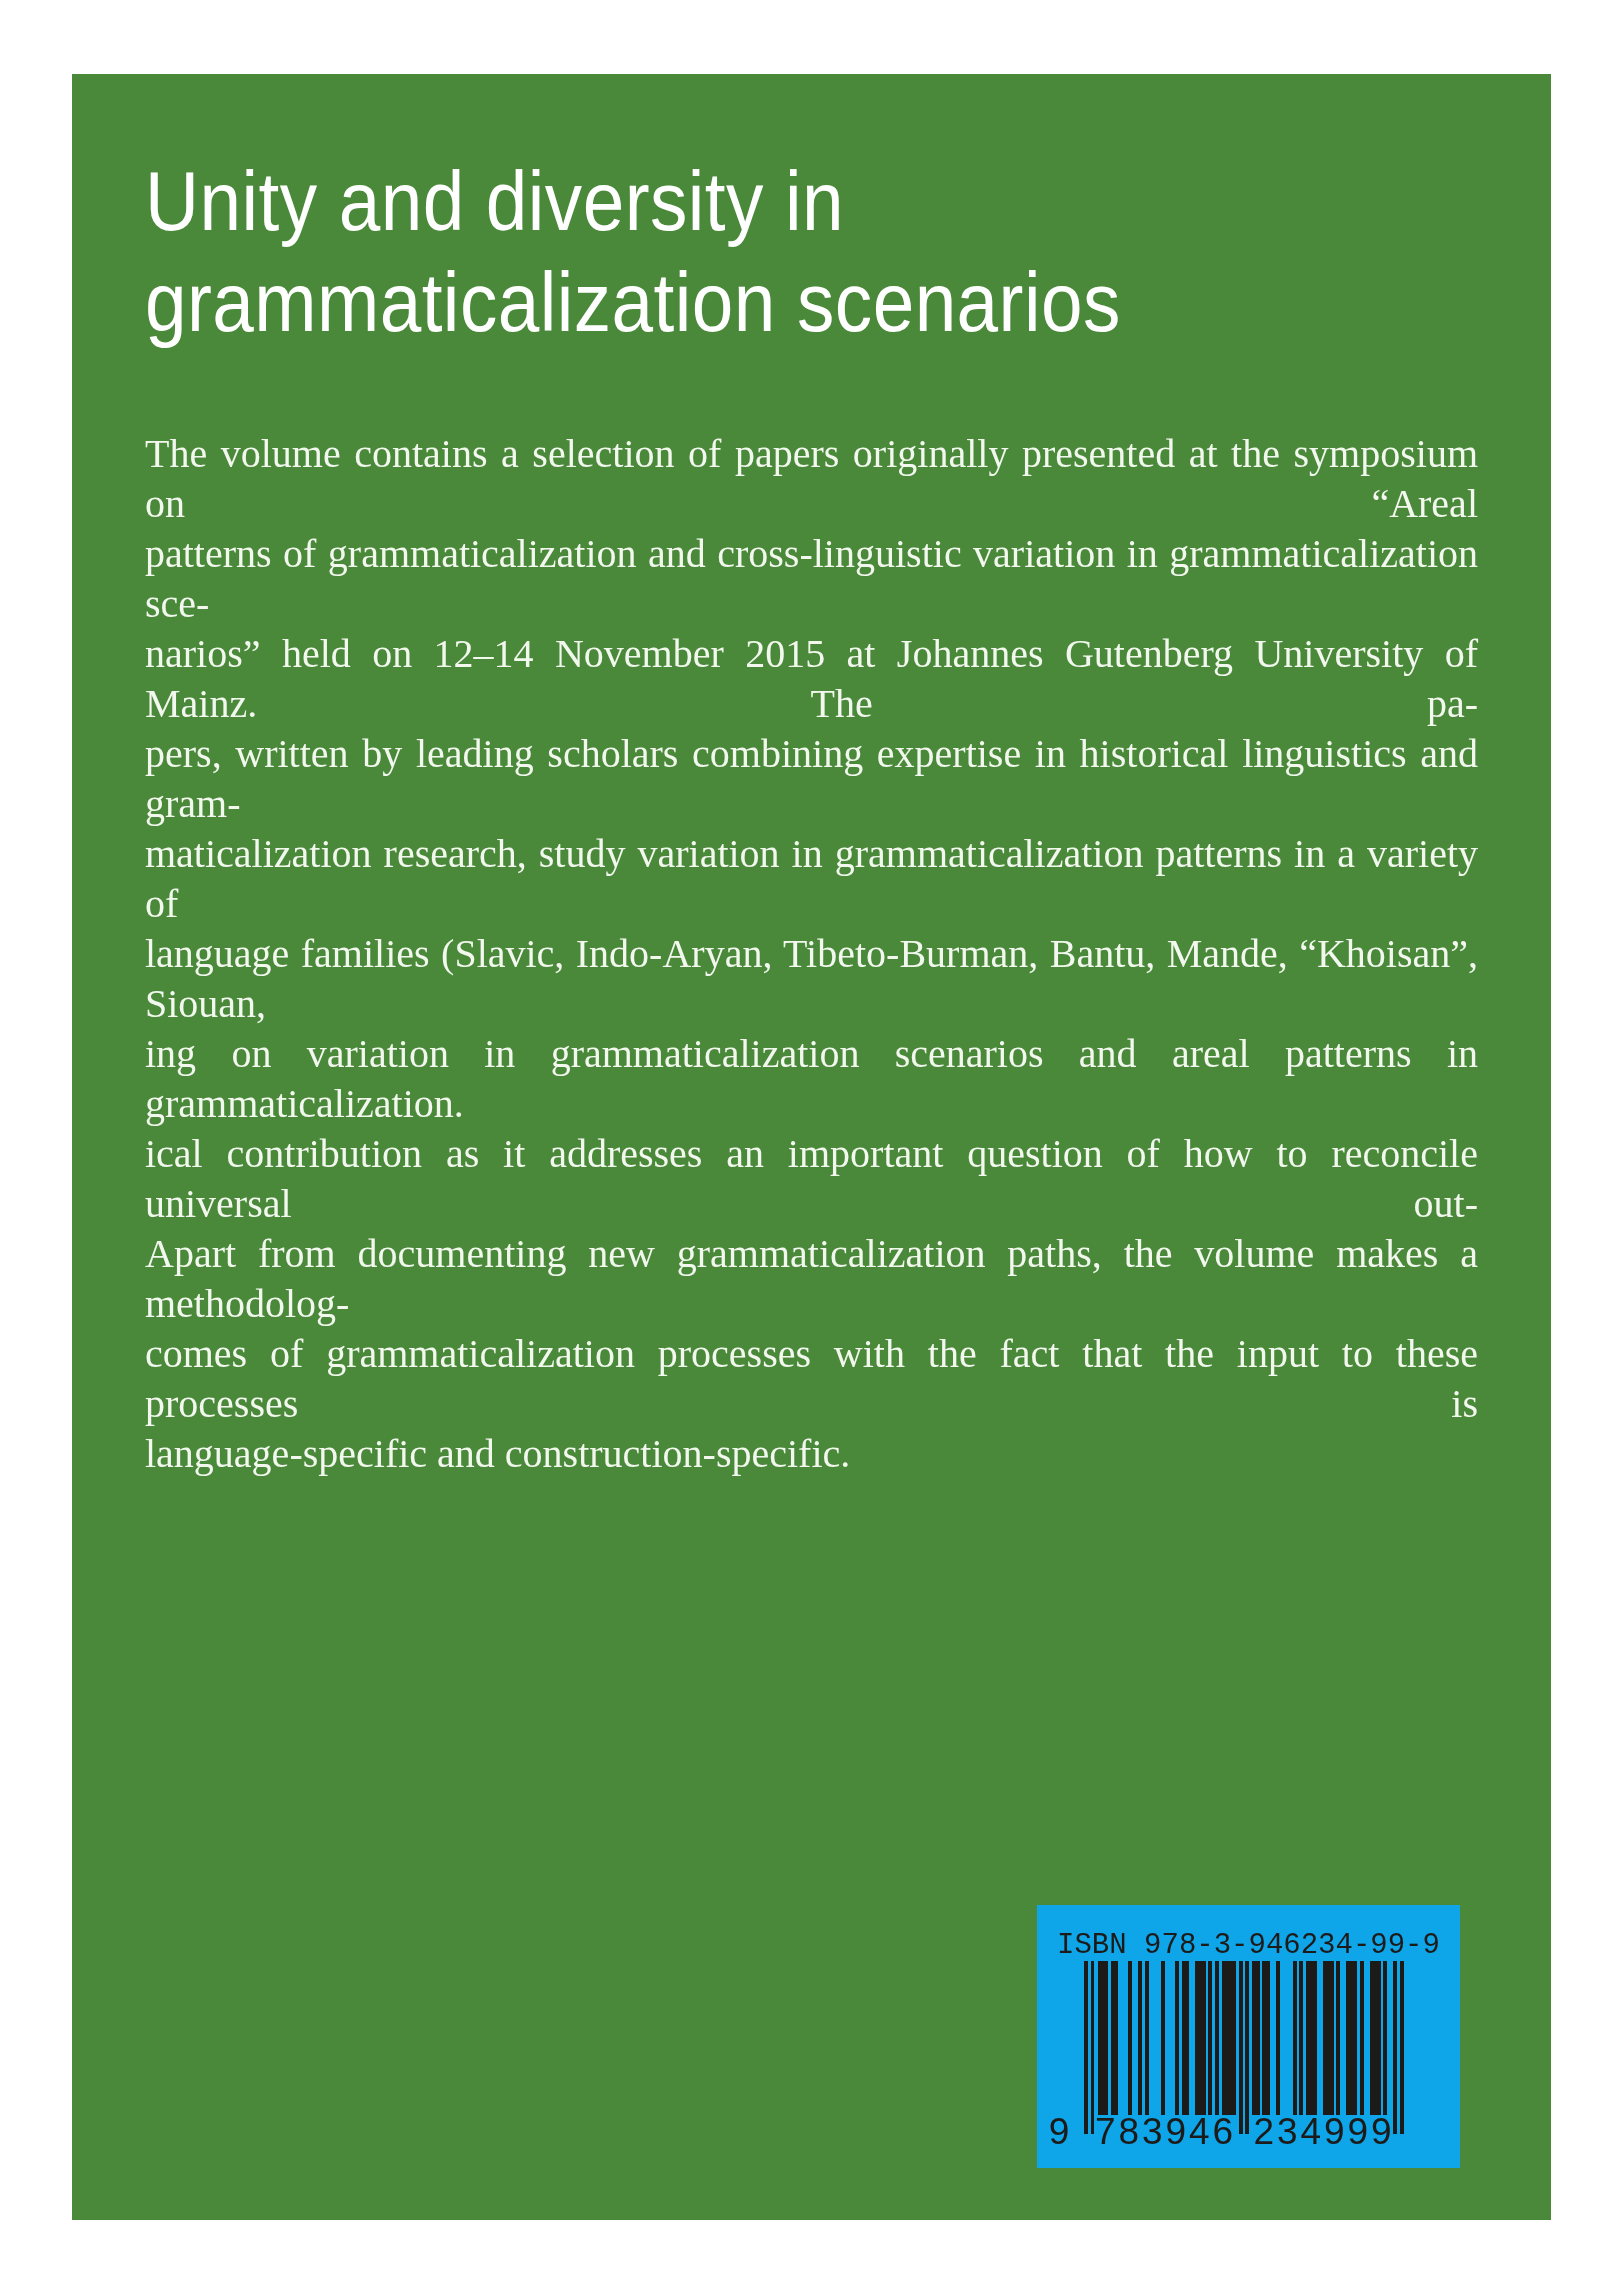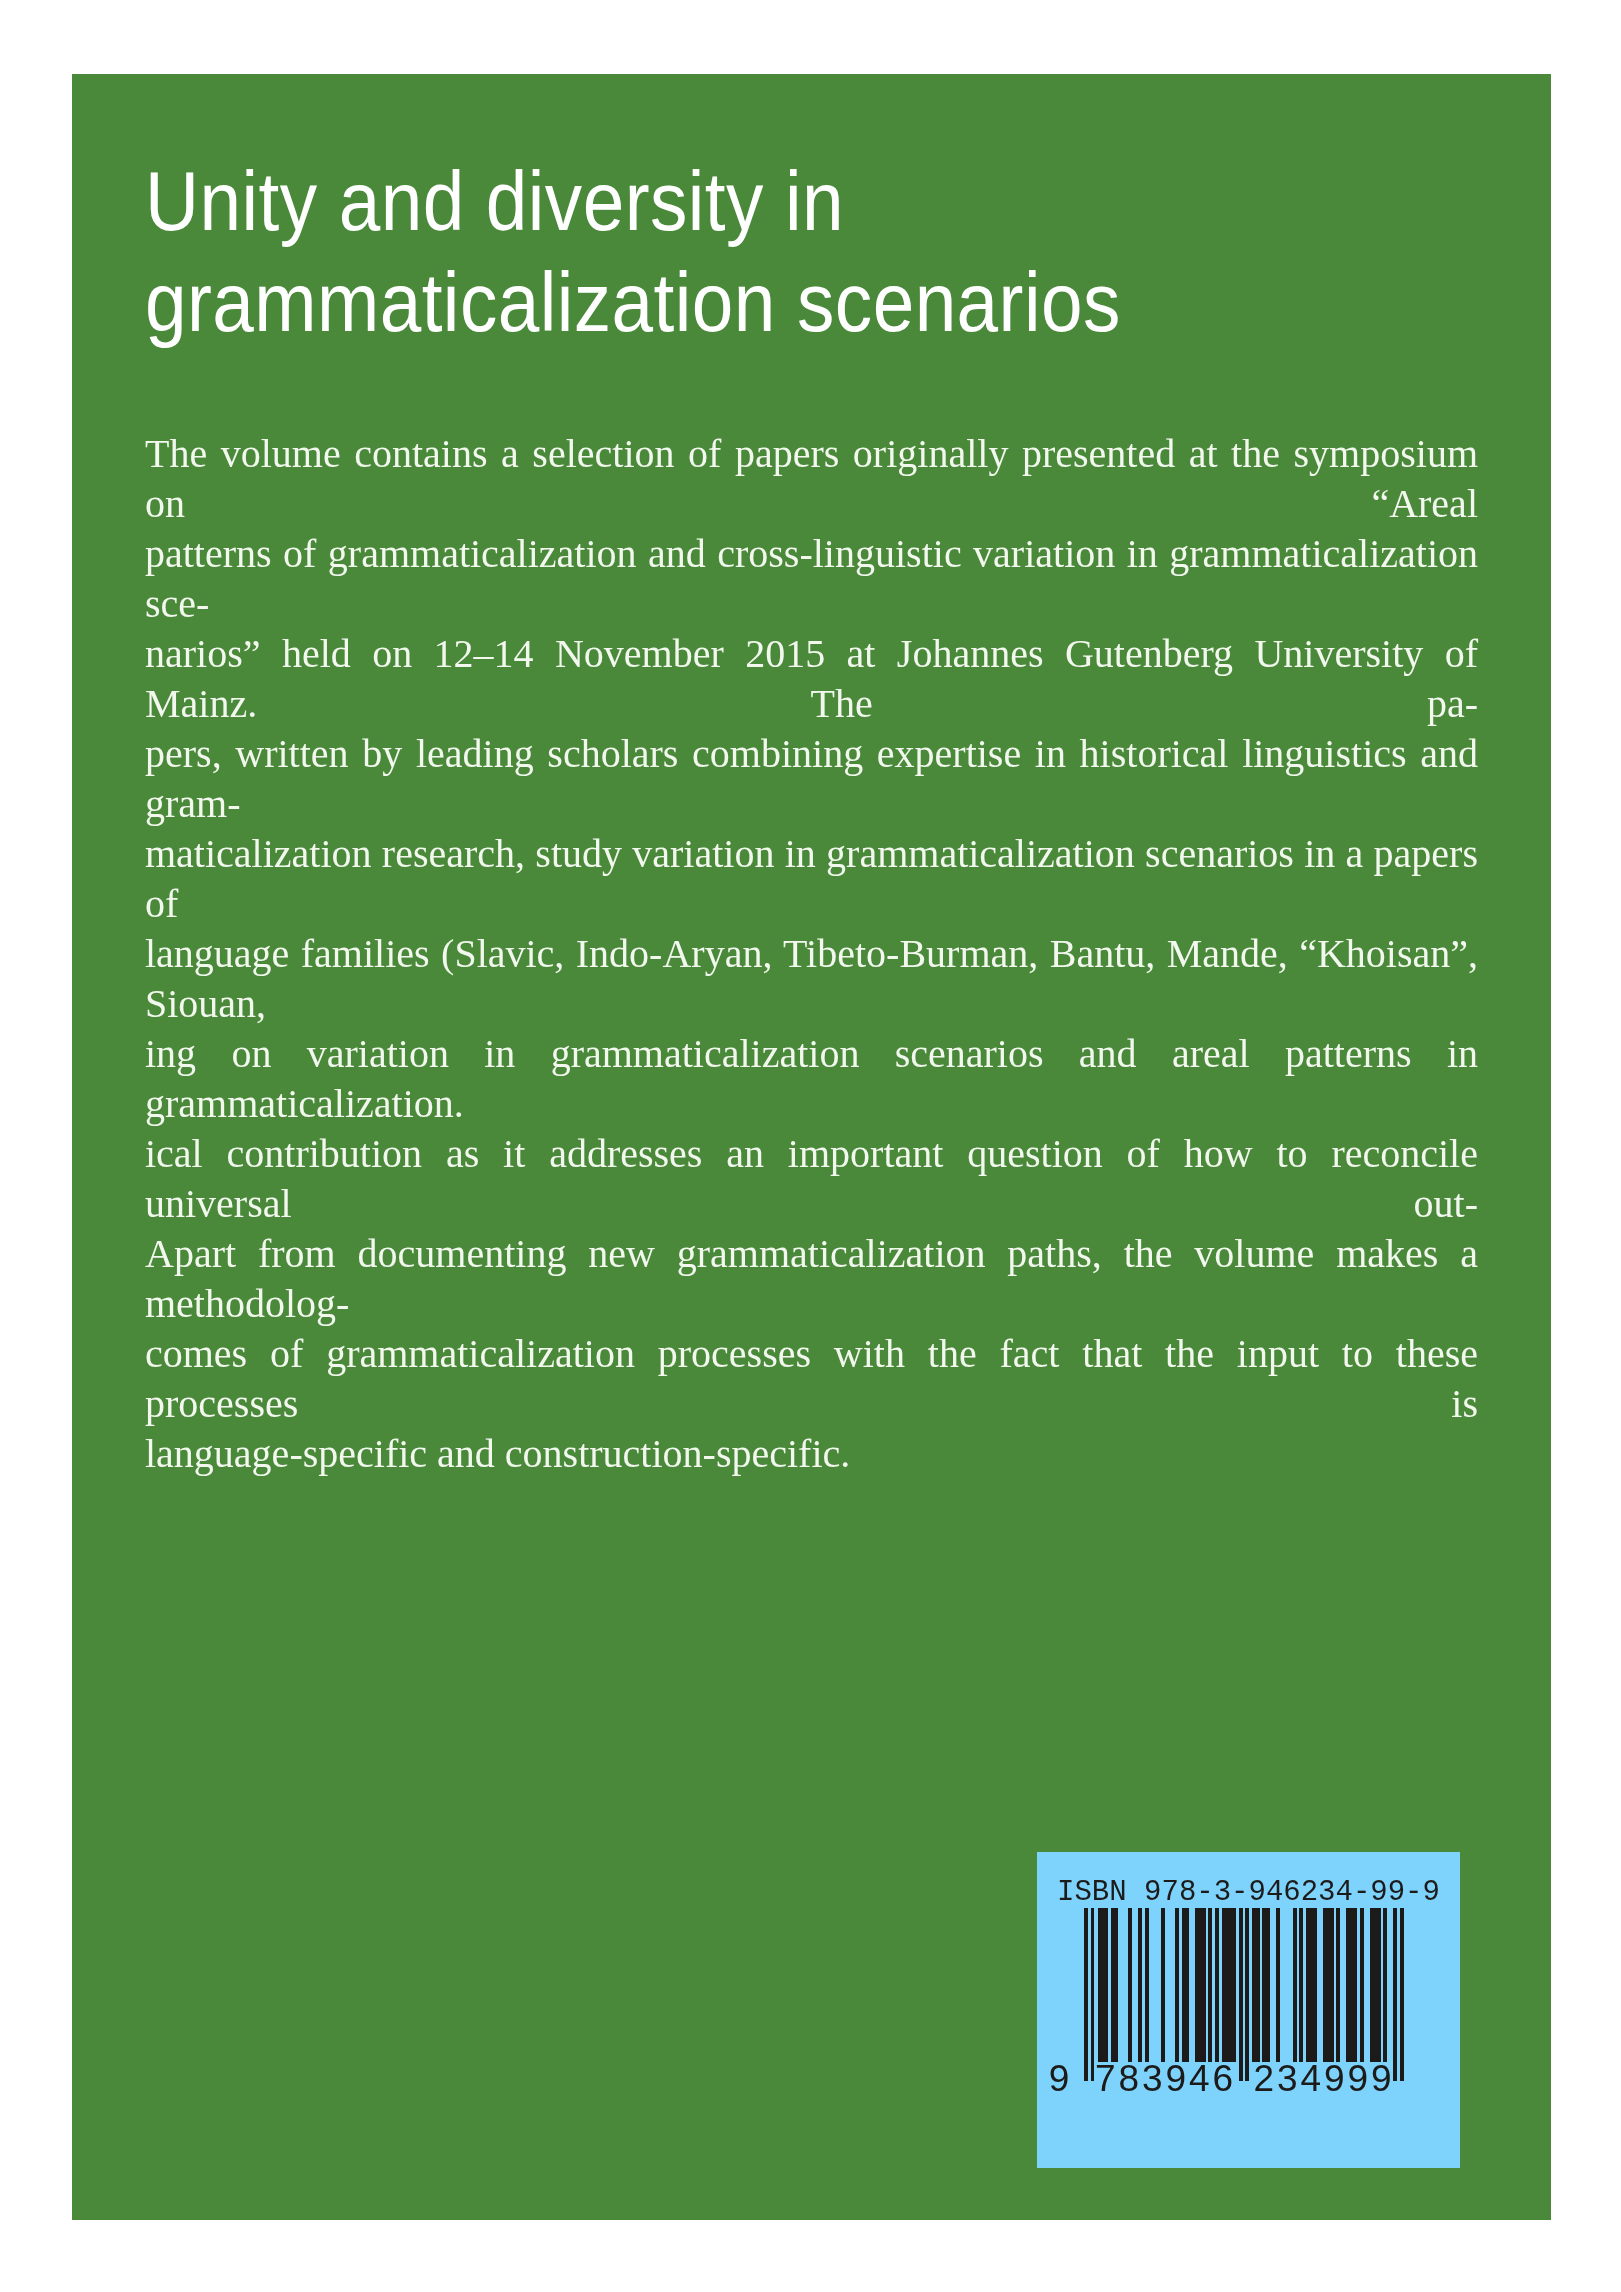--- a/index.html
+++ b/index.html
@@ -41,22 +41,22 @@
     text-align-last: justify;
   }
   .blurb-line.last {
     text-align-last: left;
   }
   .barcode-box {
     position: absolute;
     right: 91px;
     bottom: 52px;
     width: 423px;
-    height: 316px;
-    background: #7dd3fc;
+    height: 263px;
+    background: #0ea5e9;
   }
   .isbn-label {
     position: absolute;
     top: 25.5px;
     left: 0;
     right: 0;
     text-align: center;
     font-family: "Liberation Mono", monospace;
     font-size: 29px;
     line-height: 29px;
@@ -97,21 +97,21 @@
     <h1 class="title" style="color: rgb(255, 255, 255);">
       <div class="title-line">Unity and diversity in</div>
       <div class="title-line">grammaticalization scenarios</div>
     </h1>
 
     <div class="blurb" style="color: rgb(242, 248, 238);">
         <div class="blurb-line">The volume contains a selection of papers originally presented at the symposium on “Areal</div>
         <div class="blurb-line">patterns of grammaticalization and cross-linguistic variation in grammaticalization sce-</div>
         <div class="blurb-line">narios” held on 12–14 November 2015 at Johannes Gutenberg University of Mainz. The pa-</div>
         <div class="blurb-line">pers, written by leading scholars combining expertise in historical linguistics and gram-</div>
-        <div class="blurb-line">maticalization research, study variation in grammaticalization scenarios in a papers of</div>
+        <div class="blurb-line">maticalization research, study variation in grammaticalization patterns in a variety of</div>
         <div class="blurb-line">language families (Slavic, Indo-Aryan, Tibeto-Burman, Bantu, Mande, “Khoisan”, Siouan,</div>
         <div class="blurb-line">ing on variation in grammaticalization scenarios and areal patterns in grammaticalization.</div>
         <div class="blurb-line">ical contribution as it addresses an important question of how to reconcile universal out-</div>
         <div class="blurb-line">Apart from documenting new grammaticalization paths, the volume makes a methodolog-</div>
         <div class="blurb-line">comes of grammaticalization processes with the fact that the input to these processes is</div>
         <div class="blurb-line last">language-specific and construction-specific.</div>
       </div>
 
     <div class="barcode-box">
       <div class="isbn-label" style="color: rgb(29, 27, 26);">ISBN 978-3-946234-99-9</div>

